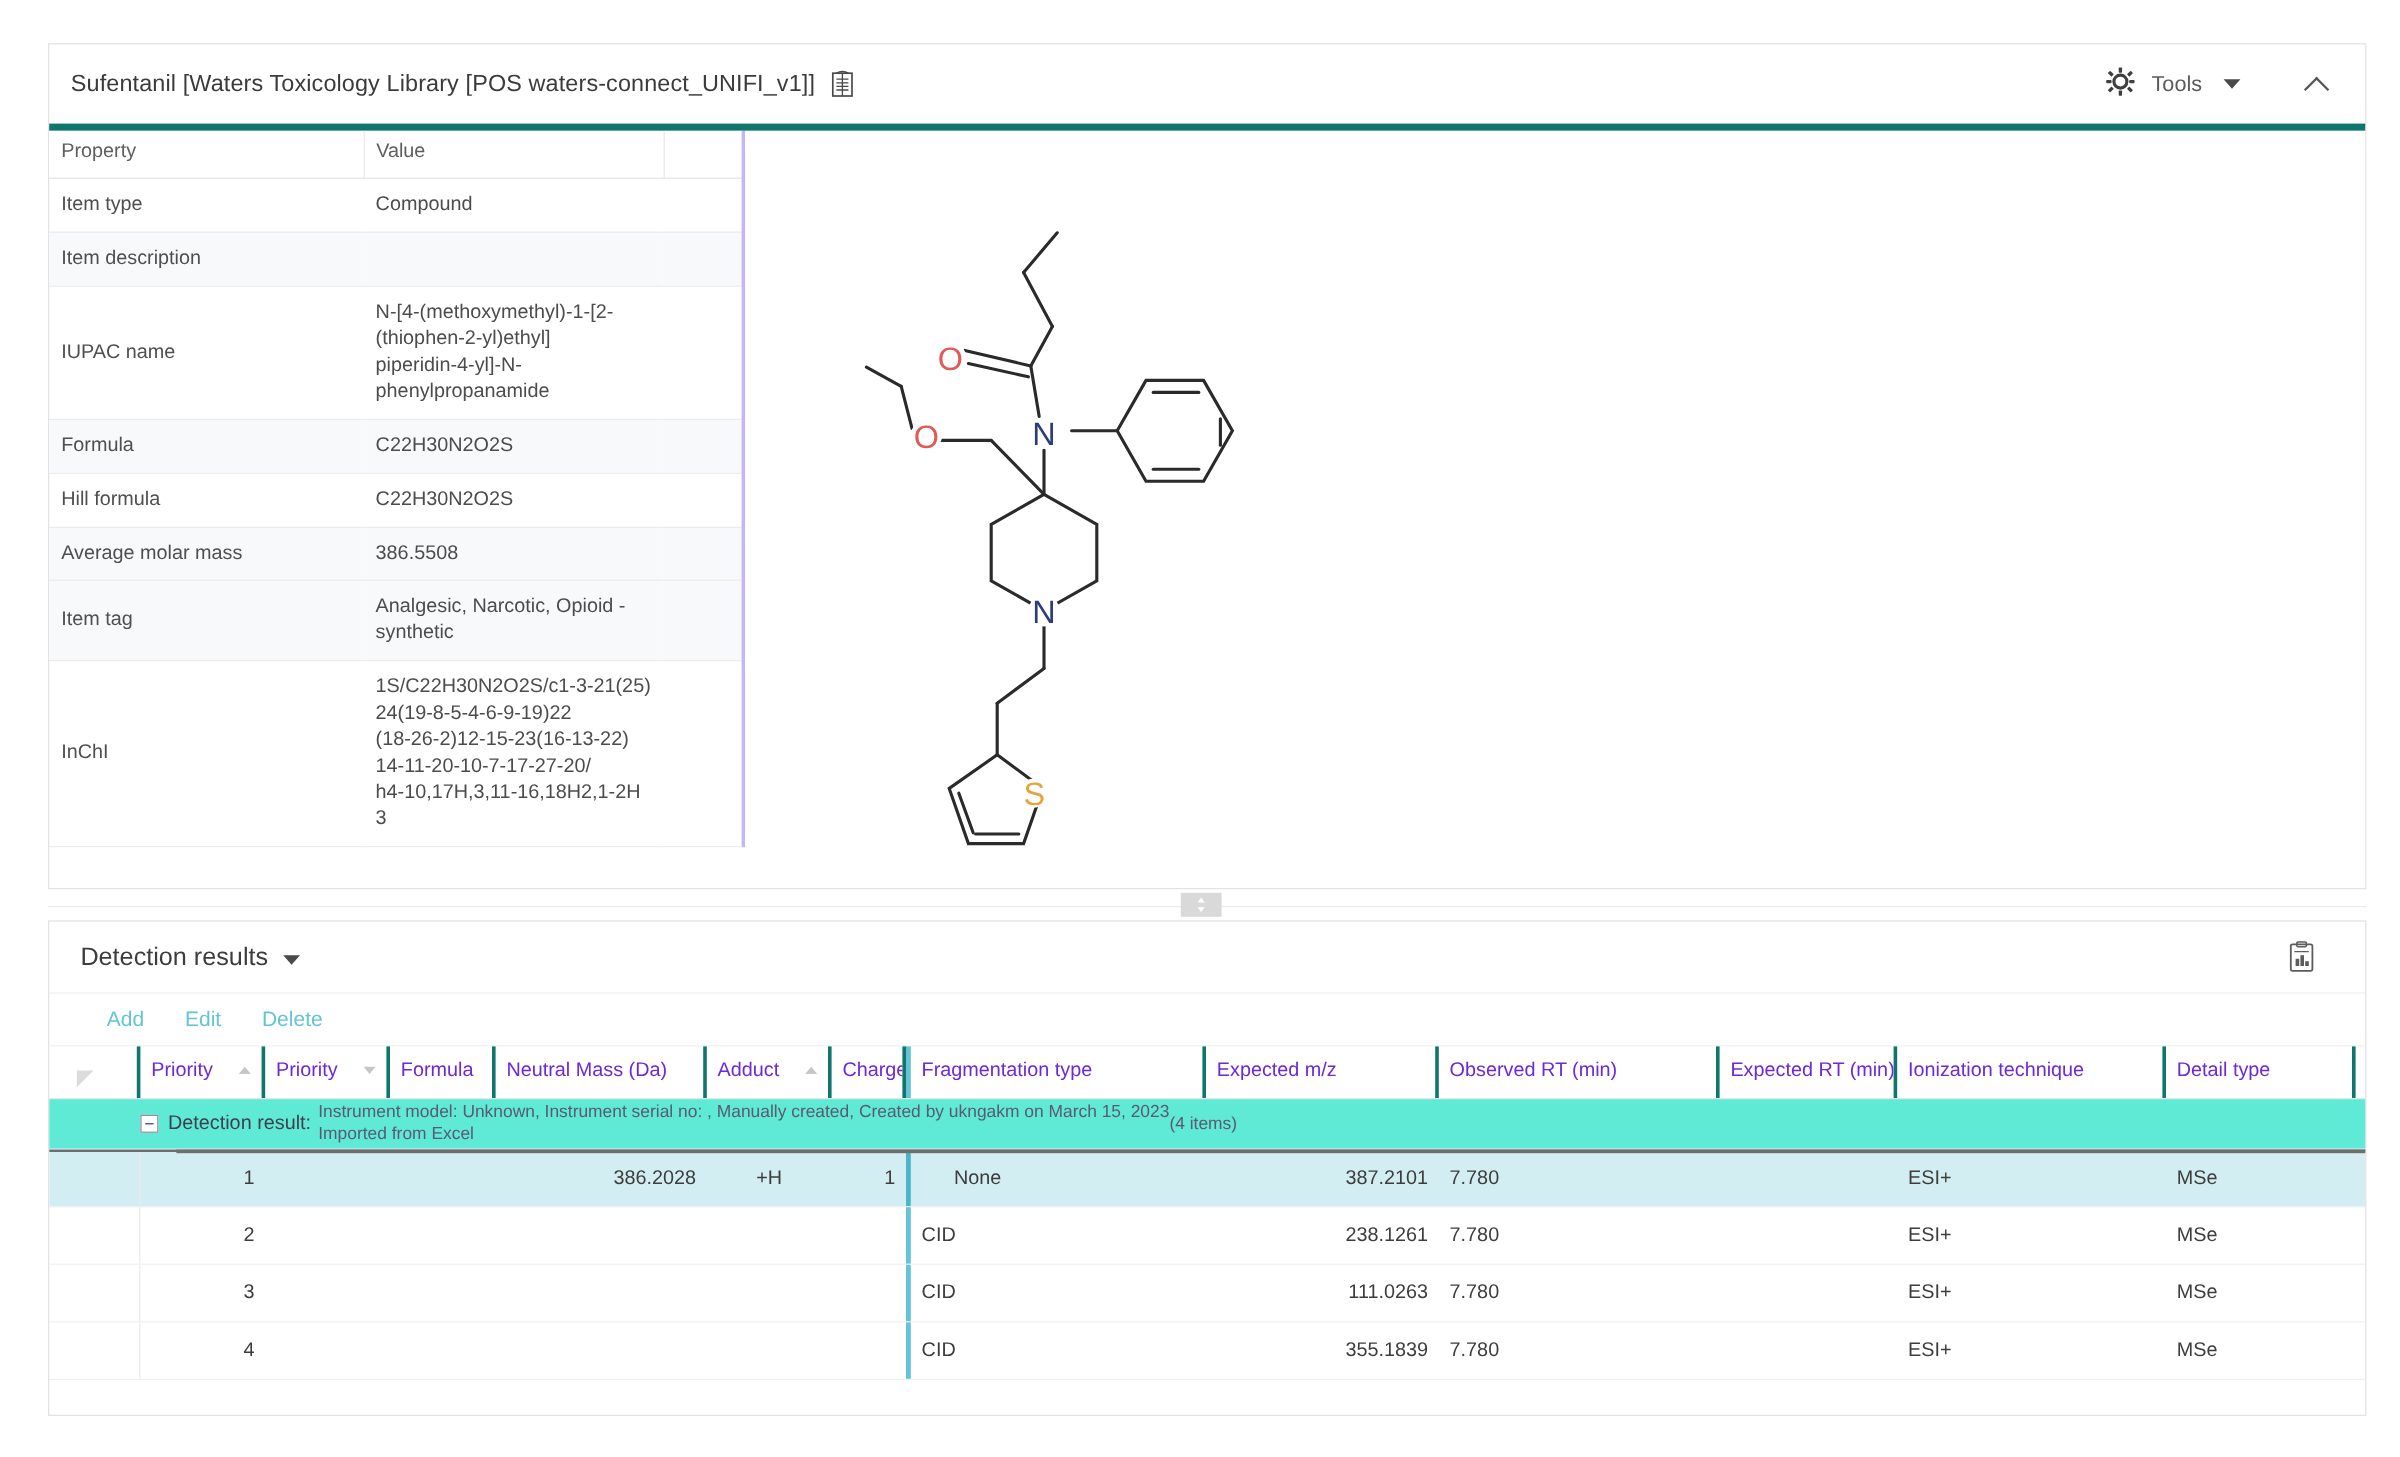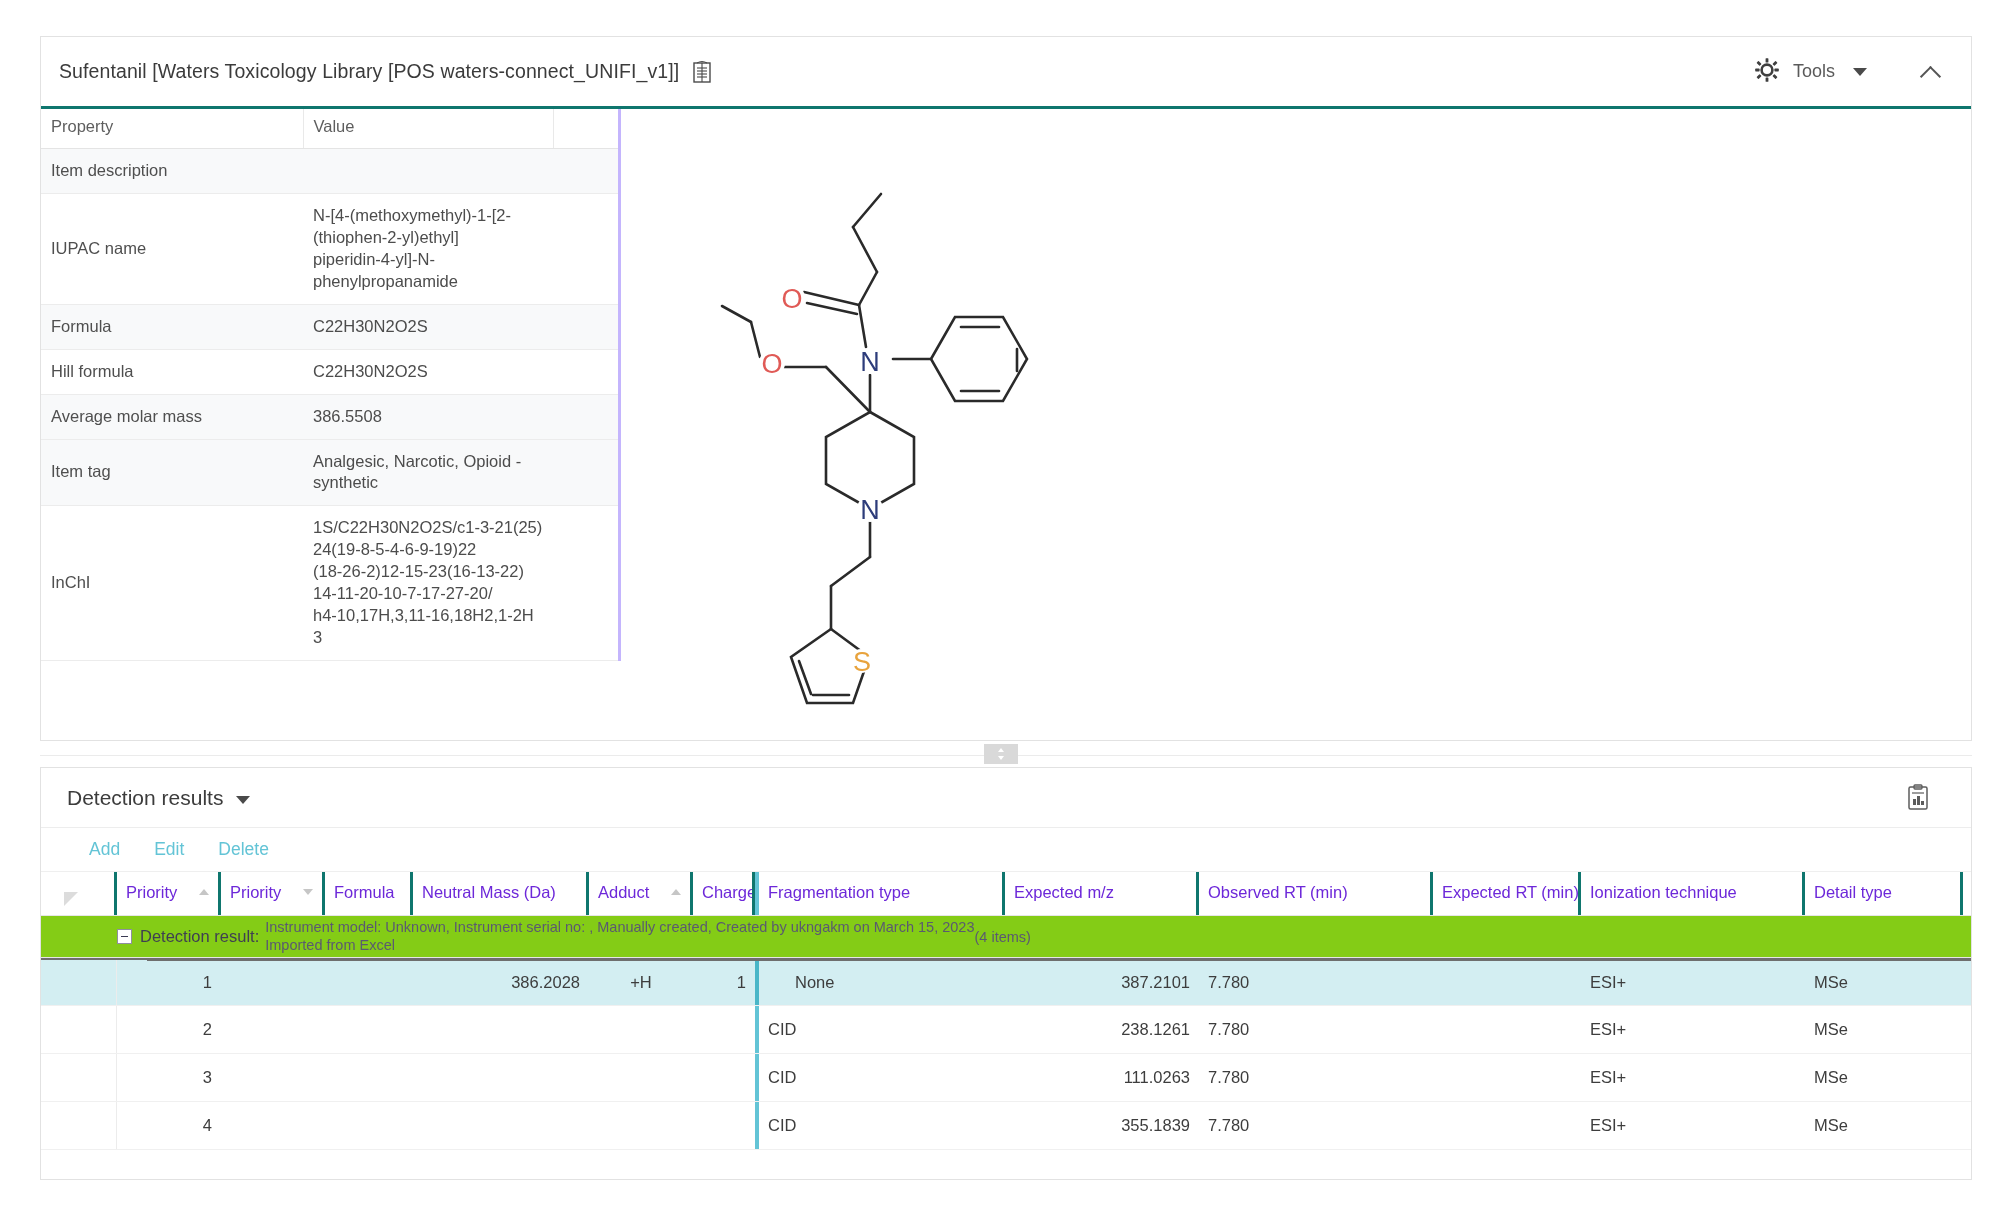--- a/index.html
+++ b/index.html
@@ -20,21 +20,21 @@
   .top-panel {
     position: absolute;
     left: 40px; top: 36px;
     width: 1932px; height: 705px;
     background: #ffffff;
     border: 1px solid #e2e2e2;
   }
   .panel-header {
     position: relative;
     height: 72px;
-    border-bottom: 3px solid #0f766e;
+    border-bottom: 6px solid #0f766e;
     display: flex;
     align-items: center;
     padding: 0 20px 0 18px;
   }
   .panel-title {
     font-size: 19.5px;
     color: #3b3b3b;
     letter-spacing: .1px;
     white-space: nowrap;
   }
@@ -232,21 +232,21 @@
     border-bottom: 14px solid transparent;
     margin: 9px 0 0 14px;
   }
 
   .group-row {
     display: flex;
     align-items: center;
     height: 42px;
     padding-left: 76px;
     border-bottom: 1px solid #e6e6e6;
-    background: #84cc16;
+    background: #5eead4;
   }
   .expander {
     width: 15px; height: 15px;
     border: 1px solid #8f8f9e;
     position: relative;
     margin-right: 8px;
     background: #fff;
     flex: 0 0 auto;
   }
   .expander::before {
@@ -357,20 +357,25 @@
             <col class="c3">
           </colgroup>
         <thead>
           <tr>
             <th>Property</th>
             <th>Value</th>
             <th></th>
           </tr>
         </thead>
         <tbody>
+            <tr>
+              <td class="pname">Item type</td>
+              <td class="pval">Compound</td>
+              <td></td>
+            </tr>
             <tr class="alt">
               <td class="pname">Item description</td>
               <td class="pval"></td>
               <td></td>
             </tr>
             <tr>
               <td class="pname">IUPAC name</td>
               <td class="pval">N-[4-(methoxymethyl)-1-[2-
 (thiophen-2-yl)ethyl]
 piperidin-4-yl]-N-

